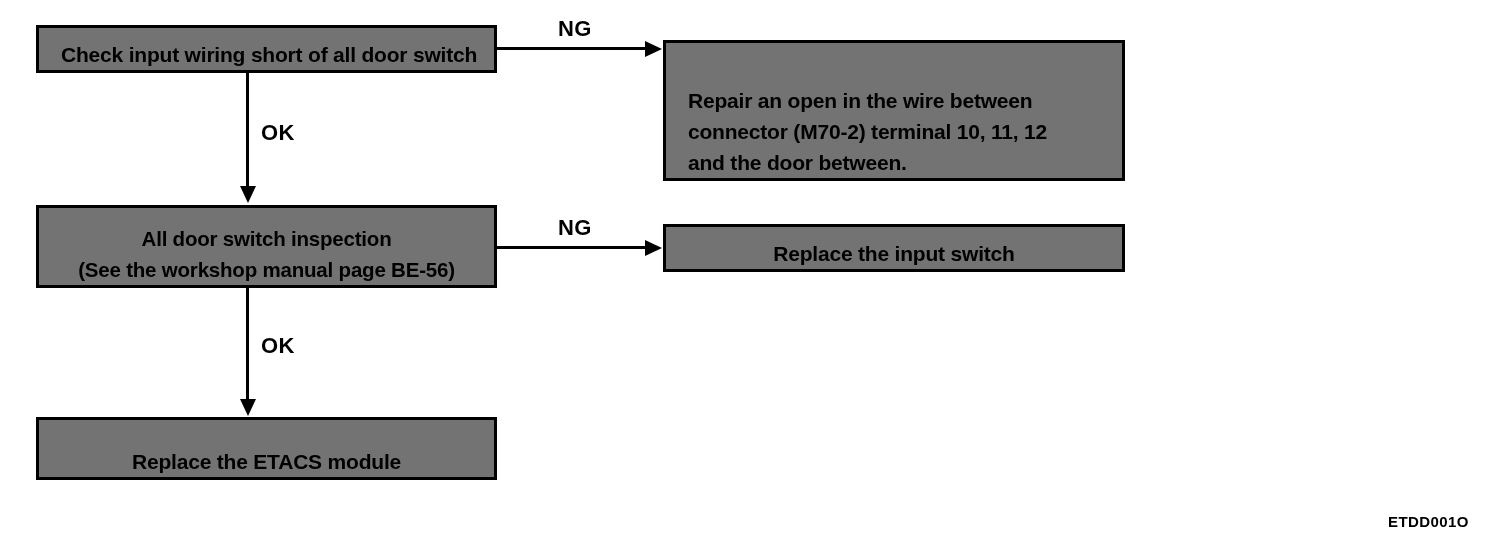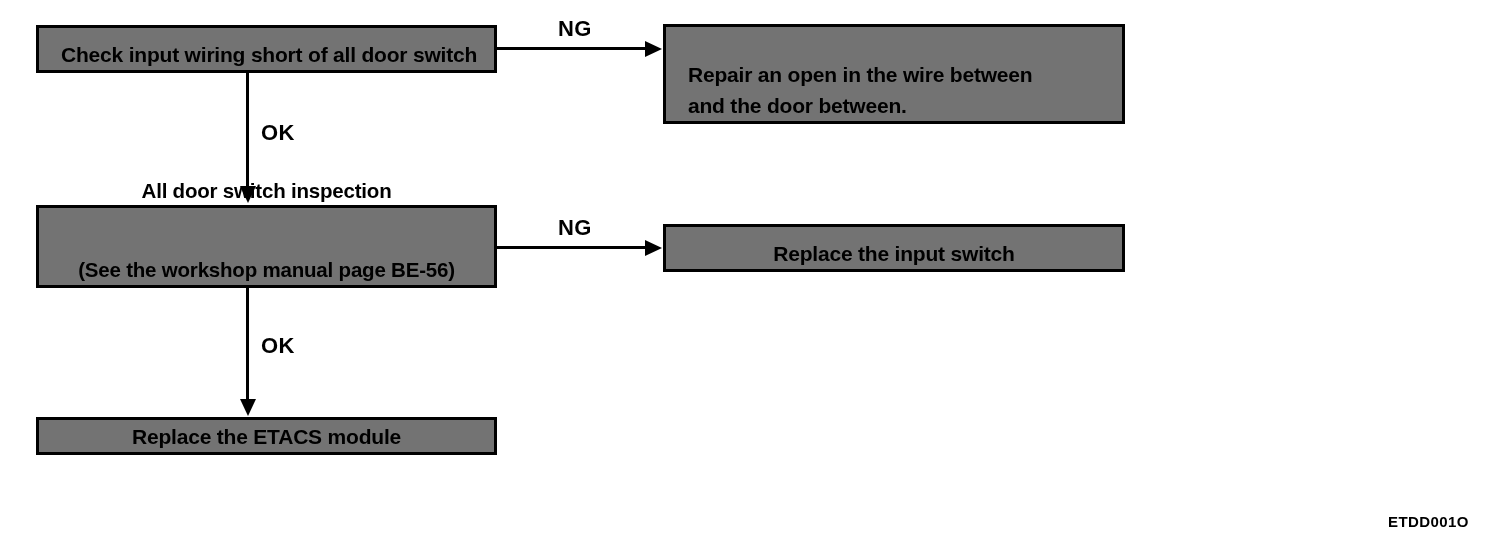--- a/index.html
+++ b/index.html
@@ -39,21 +39,20 @@
   }
   .node.align-left {
     align-items: flex-start;
     text-align: left;
   }
   .node.align-left .line {
     padding-left: 22px;
   }
   .node.tight .line {
     font-size: 20.5px;
-    margin-top: 48px;
   }
 
   
   .h-line {
     position: absolute;
     height: 3px;
     background: #000000;
   }
   .v-line {
     position: absolute;
@@ -93,35 +92,36 @@
 </style>
 </head>
 <body>
 
 <div id="diagram-root">
 
   <div class="node align-left" style="left:36px; top:25px; width:461px; height:48px;">
     <span class="line">Check input wiring short of all door switch</span>
   </div>
 
-  <div class="node align-left" style="left:663px; top:24px; width:462px; height:100px;">
+  <div class="node align-left" style="left:663px; top:40px; width:462px; height:141px;">
     <span class="line">Repair an open in the wire between</span>
+    <span class="line">connector (M70-2) terminal 10, 11, 12</span>
     <span class="line">and the door between.</span>
   </div>
 
   <div class="node tight" style="left:36px; top:205px; width:461px; height:83px;">
     <span class="line">All door switch inspection</span>
     <span class="line">(See the workshop manual page BE-56)</span>
   </div>
 
   <div class="node" style="left:663px; top:224px; width:462px; height:48px;">
     <span class="line">Replace the input switch</span>
   </div>
 
-  <div class="node" style="left:36px; top:417px; width:461px; height:38px;">
+  <div class="node" style="left:36px; top:417px; width:461px; height:63px;">
     <span class="line">Replace the ETACS module</span>
   </div>
 
   <div class="h-line" style="left:497px; top:47px; width:150px;"></div>
   <div class="arrow-right" style="left:645px; top:40.5px;"></div>
   <div class="edge-label" style="left:558px; top:16px;">NG</div>
 
   <div class="v-line" style="left:246px; top:73px; width:3px; height:115px;"></div>
   <div class="arrow-down" style="left:239.5px; top:186px;"></div>
   <div class="edge-label" style="left:261px; top:120px;">OK</div>

